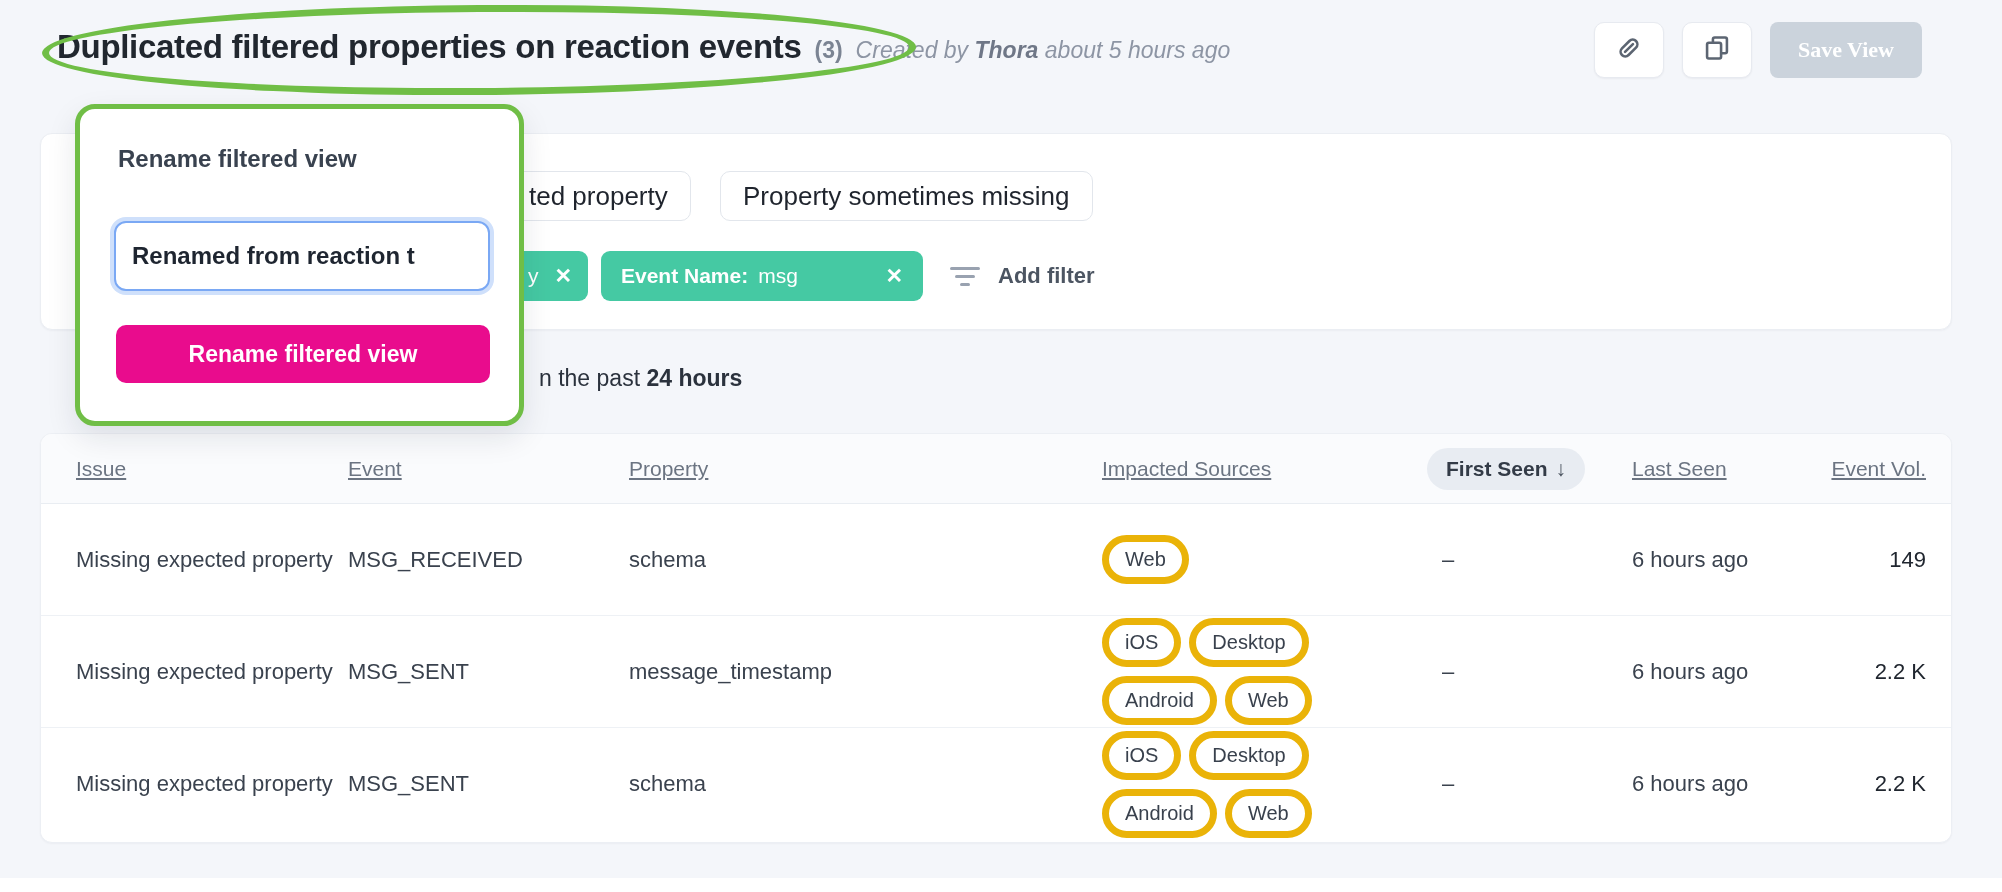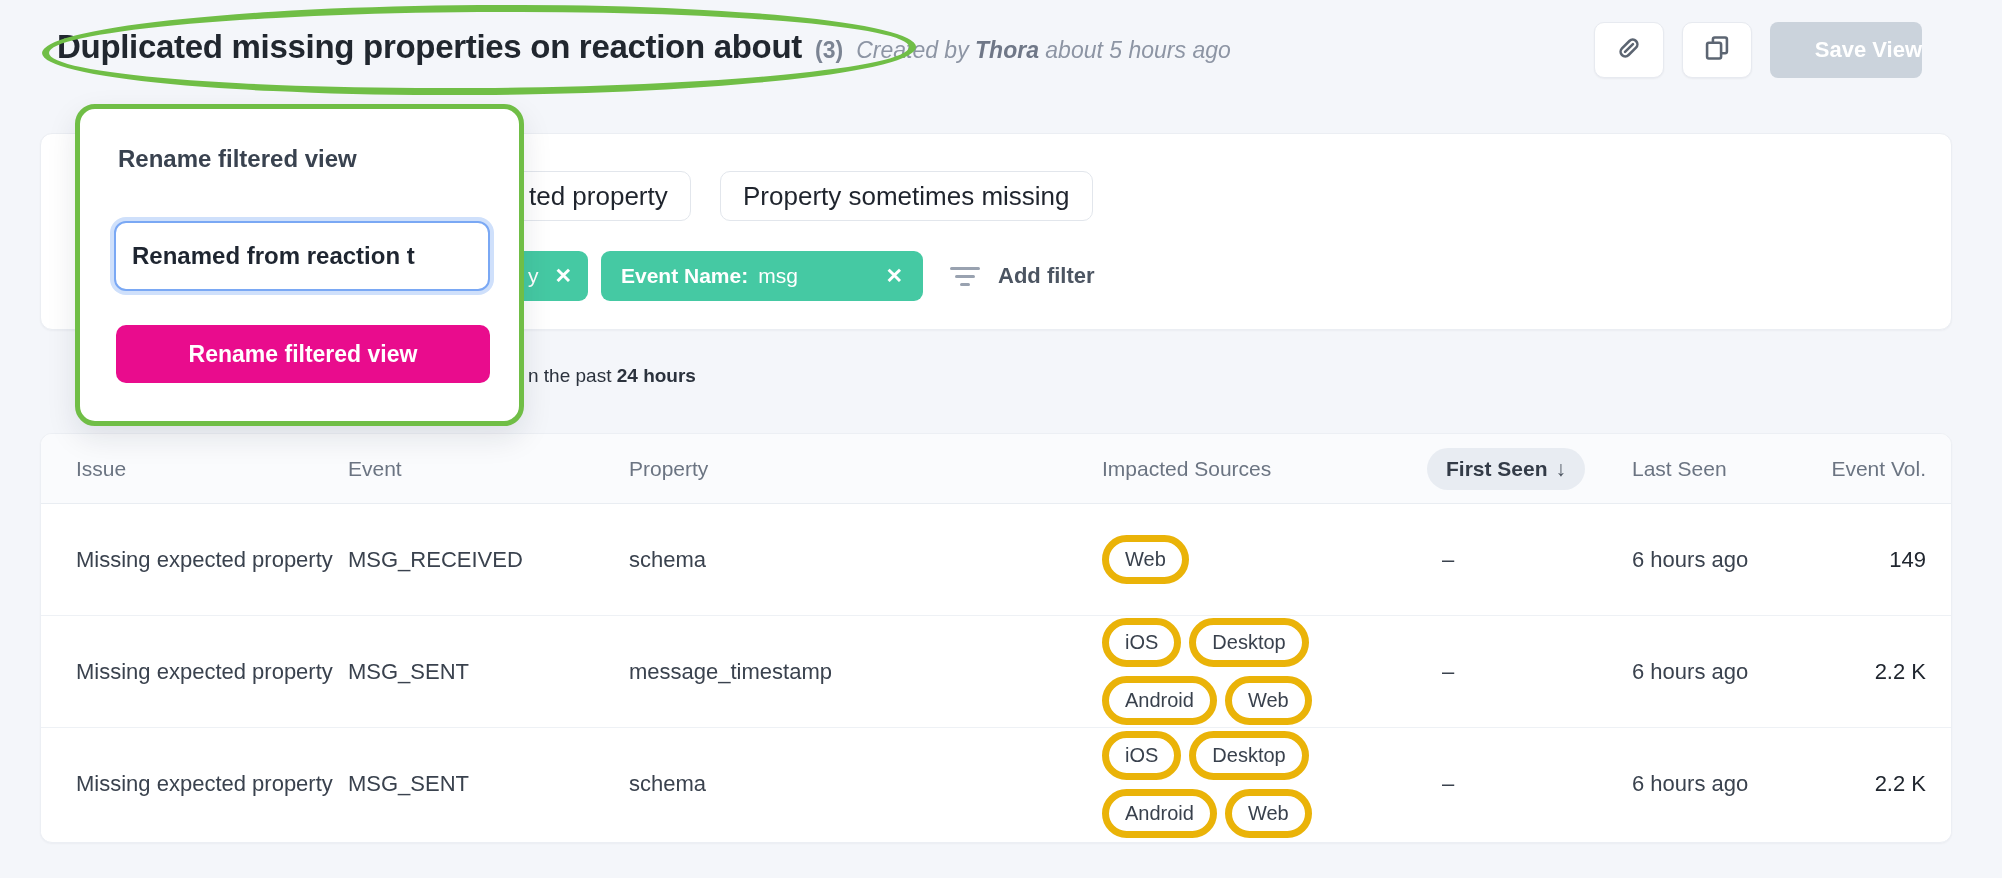--- a/index.html
+++ b/index.html
@@ -20,21 +20,21 @@
   .created-line b { color: #6f7787; font-weight: 700; }
 
   .header-actions { position: absolute; left: 1594px; top: 22px; display: flex; gap: 18px; align-items: center; }
   .icon-btn {
     width: 70px; height: 56px; background: #fff; border: 1px solid #e7eaf0; border-radius: 10px;
     display: flex; align-items: center; justify-content: center; cursor: pointer;
     box-shadow: 0 1px 2px rgba(16,24,40,.05);
   }
   .save-btn {
     width: 152px; height: 56px; border: none; border-radius: 8px; background: #cbd3dc;
-    color: #fff; font-size: 22px; font-weight: 700; font-family: Liberation Sans, sans-serif; cursor: default; text-align: right;
+    color: #fff; font-size: 22px; font-weight: 700; font-family: Liberation Serif, serif; cursor: default;
   }
 
   
   .annotation-ellipse {
     position: absolute; left: 42px; top: 5px; width: 874px; height: 90px;
     border: 7px solid #70be46; border-radius: 50%;
     z-index: 30; pointer-events: none; transform: rotate(-0.4deg);
   }
 
   
@@ -65,21 +65,21 @@
   .add-filter { position: absolute; left: 908px; top: 117px; height: 50px; display: flex; align-items: center; gap: 17px; cursor: pointer; }
   .funnel-icon { display: flex; flex-direction: column; align-items: center; gap: 5px; width: 32px; }
   .funnel-icon i { display: block; height: 3px; background: #99a2b0; border-radius: 2px; }
   .funnel-icon i:nth-child(1){ width: 30px; }
   .funnel-icon i:nth-child(2){ width: 20px; }
   .funnel-icon i:nth-child(3){ width: 10px; }
   .add-filter-label { font-size: 22px; font-weight: 600; color: #4c5562; }
   .reset-link { position: absolute; left: 1115px; top: 117px; height: 50px; display: flex; align-items: center; font-size: 22px; font-weight: 600; color: #c7ced9; cursor: default; }
 
   
-  .summary { position: absolute; left: 528px; top: 365px; font-size: 19px; color: #2b323d; }
+  .summary { position: absolute; left: 539px; top: 365px; font-size: 23px; color: #2b323d; }
   .summary b { font-weight: 700; }
 
   
   .popover {
     position: absolute; left: 75px; top: 104px; width: 449px; height: 322px;
     background: #fff; border: 5px solid #70be46; border-radius: 20px;
     box-shadow: 0 12px 30px rgba(20,30,50,.10); z-index: 20;
   }
   .popover-title { position: absolute; left: 38px; top: 36px; font-size: 24px; font-weight: 700; color: #39424f; }
   .popover-input {
@@ -101,21 +101,21 @@
     box-shadow: 0 1px 2px rgba(16,24,40,.04); overflow: hidden;
   }
   .t-head, .t-row {
     display: grid;
     grid-template-columns: 272px 281px 473px 325px 205px 190px 1fr;
     align-items: center;
     padding: 0 25px 0 35px;
   }
   .t-head {
     height: 70px; background: #fafbfd; border-bottom: 1px solid #e9edf2;
-    color: #6b7482; font-size: 21px; font-weight: 500;
+    color: #6b7482; font-size: 21px; font-weight: 500; text-decoration: underline;
   }
   .first-seen-pill {
     justify-self: start; display: inline-flex; align-items: center; gap: 8px;
     background: #e8ecf2; border-radius: 999px; padding: 9px 19px;
     color: #333b47; font-size: 21px; font-weight: 700; cursor: pointer;
   }
   .sort-arrow { font-weight: 400; color: #4a525e; }
   .th-vol { text-align: right; }
   .t-row { height: 112px; border-bottom: 1px solid #eef1f5; font-size: 22px; color: #3a424e; background: #fff; }
   .t-row:last-child { border-bottom: none; }
@@ -126,21 +126,21 @@
     border: 7px solid #eab308; border-radius: 999px; padding: 5px 16px;
     font-size: 20px; color: #39414d; background: #fff; line-height: 1.25; white-space: nowrap;
   }
 
   .bottom-strip { position: absolute; left: 0; bottom: 0; width: 100%; height: 14px; background: #fff; }
 </style>
 </head>
 <body>
 
 <div class="header-row">
-  <span class="page-title">Duplicated missing properties on reaction about</span>
+  <span class="page-title">Duplicated filtered properties on reaction events</span>
   <span class="issue-count">(3)</span>
   <span class="created-line">
     <span>Created by</span>
     <b>Thora</b>
     <span>about 5 hours ago</span>
   </span>
 </div>
 
 <div class="header-actions">
   <div class="icon-btn">

